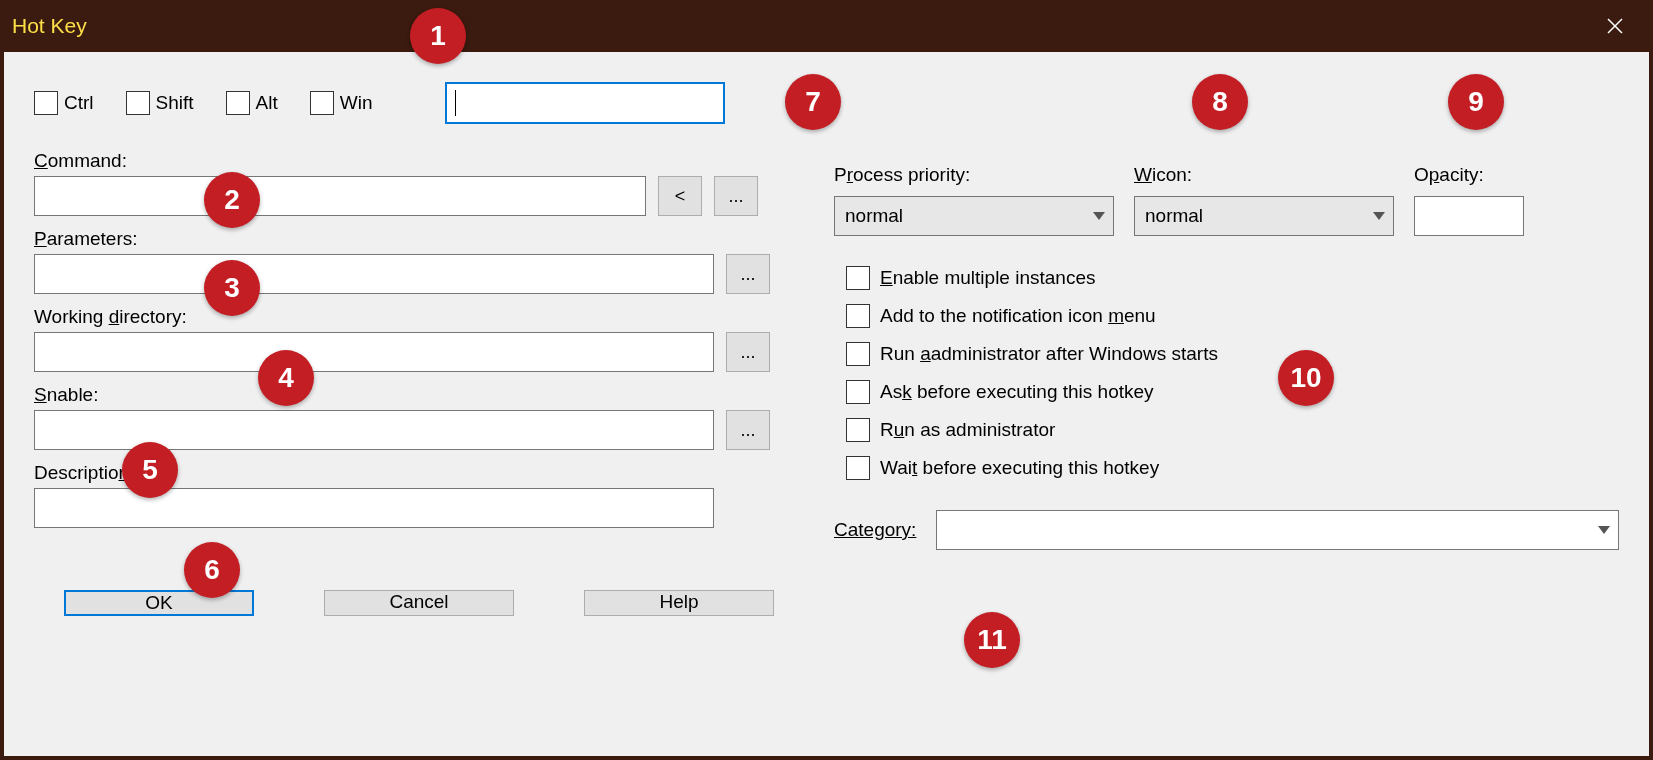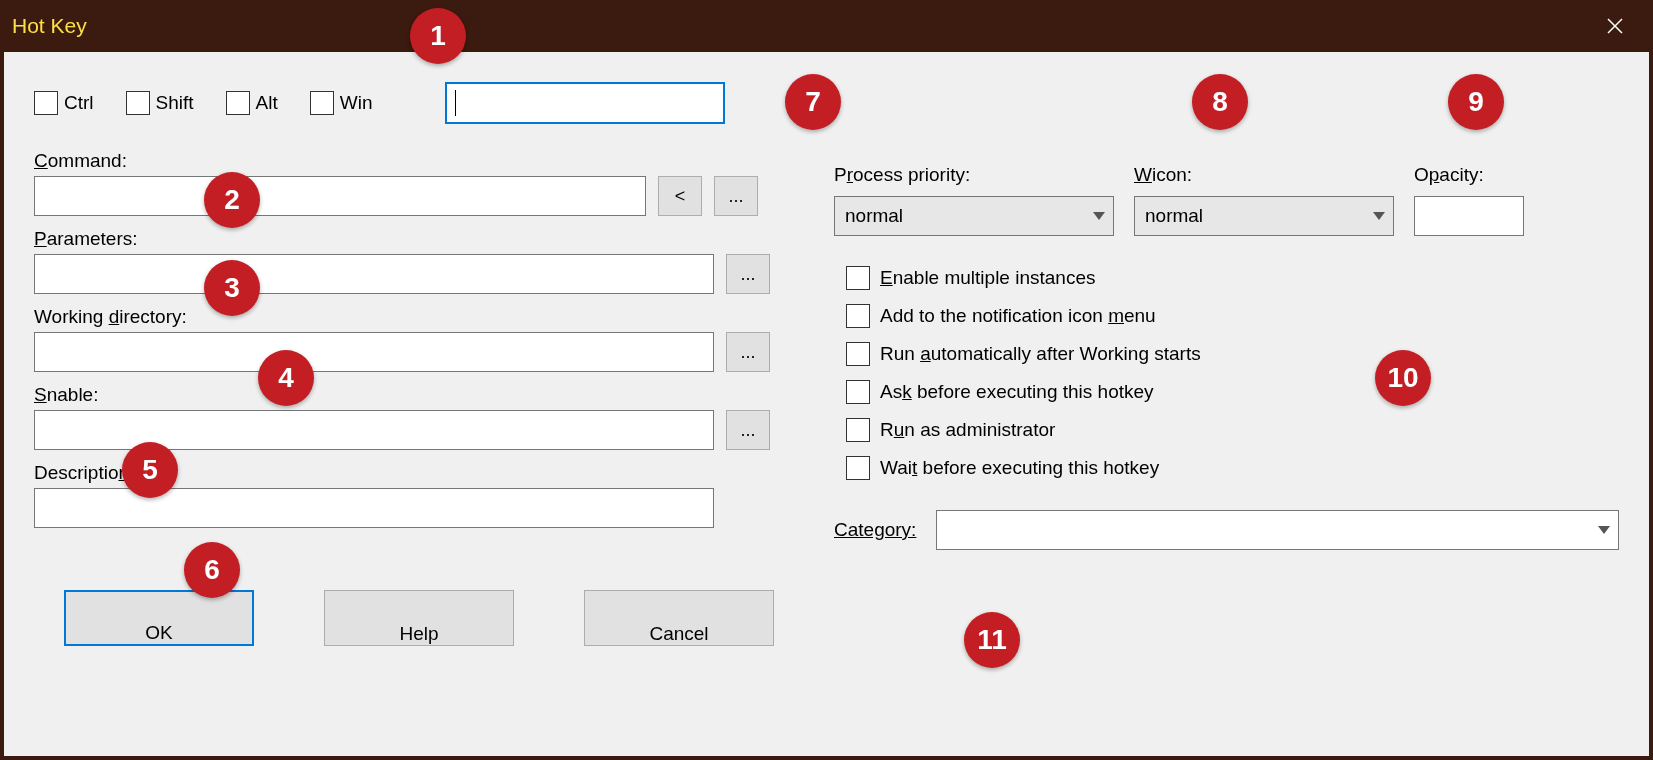--- a/index.html
+++ b/index.html
@@ -18,21 +18,21 @@
 .chkbox { width: 24px; height: 24px; border: 1px solid #333; background: #fff; display: inline-block; }
 .hotkey-input { flex: 0 0 280px; margin-left: 40px; height: 42px; border: 2px solid #0078d7; background: #fff; padding: 2px 6px; position: relative; }
 .caret { position: absolute; left: 8px; top: 6px; bottom: 6px; width: 1px; background: #000; }
 .field-row { margin-bottom: 12px; }
 .field-label { margin-bottom: 4px; display: inline-block; }
 .underline-char { text-decoration: underline; }
 .field-line { display: flex; align-items: center; gap: 12px; }
 input.txt { flex: 1; height: 40px; border: 1px solid #767676; background: #fff; font: inherit; padding: 2px 6px; }
 .sqbtn { width: 44px; height: 40px; border: 1px solid #adadad; background: #e1e1e1; display: flex; align-items: center; justify-content: center; font-size: 18px; cursor: pointer; }
 .buttons { display: flex; gap: 70px; margin-top: 50px; padding-left: 30px; }
-.btn { width: 190px; height: 56px; border: 1px solid #adadad; background: #e1e1e1; display: flex; align-items: flex-end; justify-content: center; cursor: pointer; font: inherit; }
+.btn { width: 190px; height: 26px; border: 1px solid #adadad; background: #e1e1e1; display: flex; align-items: flex-start; justify-content: center; cursor: pointer; font: inherit; }
 .btn.default { border: 2px solid #0078d7; }
 .top-right-row { display: flex; gap: 20px; margin-bottom: 30px; margin-top: 62px; }
 .col-box { display: flex; flex-direction: column; margin-top: 20px; }
 .col-box .field-label { margin-bottom: 10px; }
 .combo { height: 40px; border: 1px solid #767676; background: #e7e7e7; display: flex; align-items: center; justify-content: space-between; padding: 0 8px 0 10px; cursor: pointer; }
 .chev { width: 0; height: 0; border-left: 6px solid transparent; border-right: 6px solid transparent; border-top: 8px solid #555; }
 .opacity-input { width: 110px; height: 40px; border: 1px solid #767676; background: #fff; }
 .options { display: flex; flex-direction: column; gap: 14px; margin-left: 12px; margin-bottom: 30px; }
 .opt { display: flex; align-items: center; gap: 10px; }
 .cat-row { display: flex; align-items: center; gap: 20px; text-decoration: underline; }
@@ -126,24 +126,24 @@
           <div class="field-line">
             <input class="txt" style="flex: 0 0 680px;" type="text" value="">
           </div>
         </div>
 
         <div class="buttons">
           <button class="btn default">
               <span>OK</span>
             </button>
           <button class="btn">
-              <span>Help</span>
+              <span>Cancel</span>
             </button>
           <button class="btn">
-              <span>Cancel</span>
+              <span>Help</span>
             </button>
         </div>
       </div>
 
       <div class="col-right">
         <div class="top-right-row">
           <div class="col-box" style="flex:0 0 280px">
             <span class="field-label"><span>P</span><span class="underline-char">r</span><span>ocess priority:</span></span>
             <div class="combo">
               <span>normal</span>
@@ -167,21 +167,21 @@
           <label class="opt">
               <span class="chkbox"></span>
               <span><span></span><span class="underline-char">E</span><span>nable multiple instances</span></span>
             </label>
           <label class="opt">
               <span class="chkbox"></span>
               <span><span>Add to the notification icon </span><span class="underline-char">m</span><span>enu</span></span>
             </label>
           <label class="opt">
               <span class="chkbox"></span>
-              <span><span>Run </span><span class="underline-char">a</span><span>utomatically after Working starts</span></span>
+              <span><span>Run </span><span class="underline-char">a</span><span>administrator after Windows starts</span></span>
             </label>
           <label class="opt">
               <span class="chkbox"></span>
               <span><span>As</span><span class="underline-char">k</span><span> before executing this hotkey</span></span>
             </label>
           <label class="opt">
               <span class="chkbox"></span>
               <span><span>R</span><span class="underline-char">u</span><span>n as administrator</span></span>
             </label>
           <label class="opt">
@@ -202,15 +202,15 @@
 
   <div class="badge" style="left:410px; top:8px;">1</div>
   <div class="badge" style="left:204px; top:172px;">2</div>
   <div class="badge" style="left:204px; top:260px;">3</div>
   <div class="badge" style="left:258px; top:350px;">4</div>
   <div class="badge" style="left:122px; top:442px;">5</div>
   <div class="badge" style="left:184px; top:542px;">6</div>
   <div class="badge" style="left:785px; top:74px;">7</div>
   <div class="badge" style="left:1192px; top:74px;">8</div>
   <div class="badge" style="left:1448px; top:74px;">9</div>
-  <div class="badge" style="left:1375px; top:350px;">10</div>
+  <div class="badge" style="left:1278px; top:350px;">10</div>
   <div class="badge" style="left:964px; top:612px;">11</div>
 </div>
 
 </body></html>

